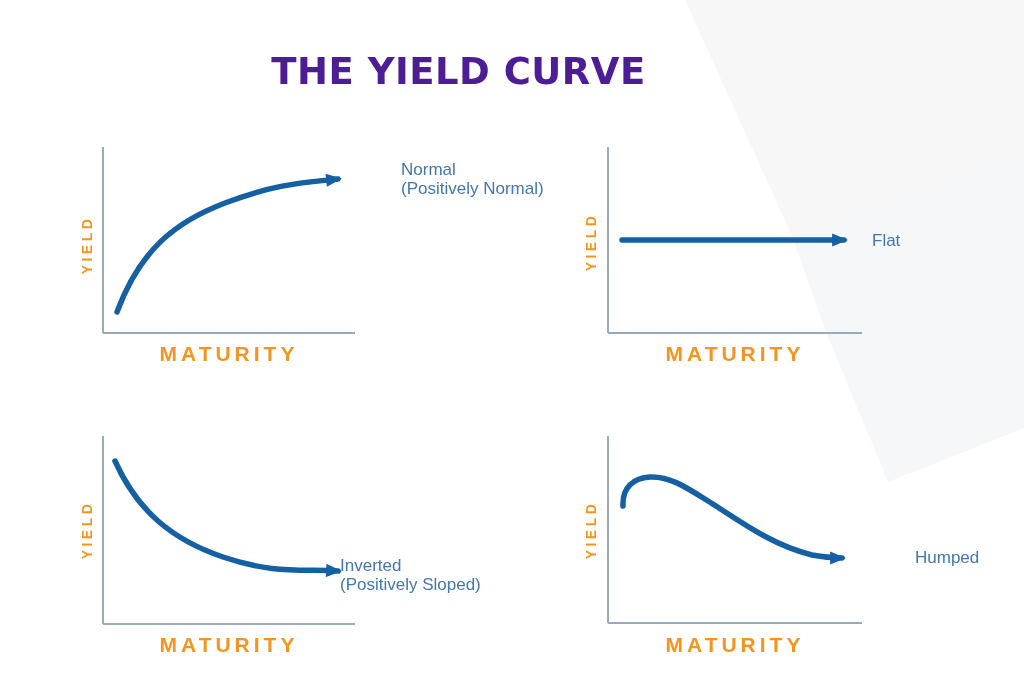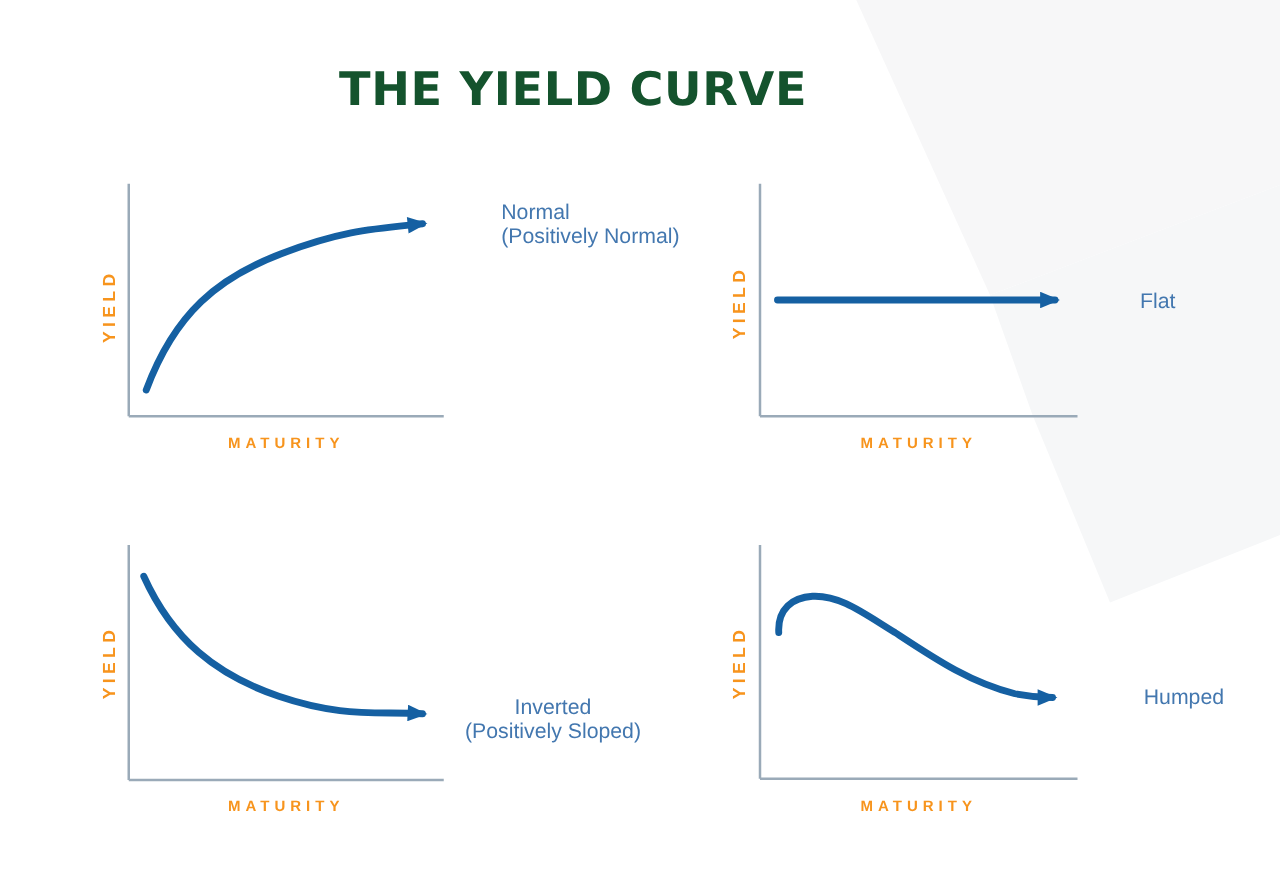--- a/index.html
+++ b/index.html
@@ -27,39 +27,39 @@
   .page-title {
     position: absolute;
     left: 0;
     top: 50px;
     width: 917px;
     text-align: center;
     font-family: "DejaVu Sans", "Liberation Sans", sans-serif;
     font-weight: 700;
     font-size: 37px;
     letter-spacing: 0.5px;
-    color: #14532d;
+    color: #4c1d95;
     margin: 0;
   }
   .y-axis-label {
     position: absolute;
     transform: translate(-50%, -50%) rotate(-90deg);
     white-space: nowrap;
     color: #f7941d;
     font-weight: 700;
     font-size: 14px;
     letter-spacing: 3.5px;
   }
   .x-axis-label {
     position: absolute;
     transform: translate(-50%, -50%);
     white-space: nowrap;
     color: #f7941d;
     font-weight: 700;
-    font-size: 12px;
+    font-size: 21px;
     letter-spacing: 4px;
   }
   .curve-label {
     position: absolute;
     color: #4377af;
     font-size: 17px;
     line-height: 19px;
     white-space: nowrap;
   }
 </style>
@@ -105,27 +105,27 @@
 
   <div class="y-axis-label" style="left:87px; top:245px;">YIELD</div>
   <div class="x-axis-label" style="left:229px; top:354px;">MATURITY</div>
   <div class="curve-label" style="left:365px; top:160px;margin-left:36px;">
     <div>Normal</div>
     <div>(Positively Normal)</div>
   </div>
 
   <div class="y-axis-label" style="left:591px; top:242px;">YIELD</div>
   <div class="x-axis-label" style="left:735px; top:354px;">MATURITY</div>
-  <div class="curve-label" style="left:872px; top:231px;margin-left:40px;">
+  <div class="curve-label" style="left:872px; top:231px;">
     <div>Flat</div>
   </div>
 
   <div class="y-axis-label" style="left:87px; top:530px;">YIELD</div>
   <div class="x-axis-label" style="left:229px; top:645px;">MATURITY</div>
-  <div class="curve-label" style="left:372px; top:556px;text-align:center;">
+  <div class="curve-label" style="left:340px; top:556px;">
     <div>Inverted</div>
     <div>(Positively Sloped)</div>
   </div>
 
   <div class="y-axis-label" style="left:591px; top:530px;">YIELD</div>
   <div class="x-axis-label" style="left:735px; top:645px;">MATURITY</div>
   <div class="curve-label" style="left:869px; top:548px;margin-left:46px;">
     <div>Humped</div>
   </div>
 

